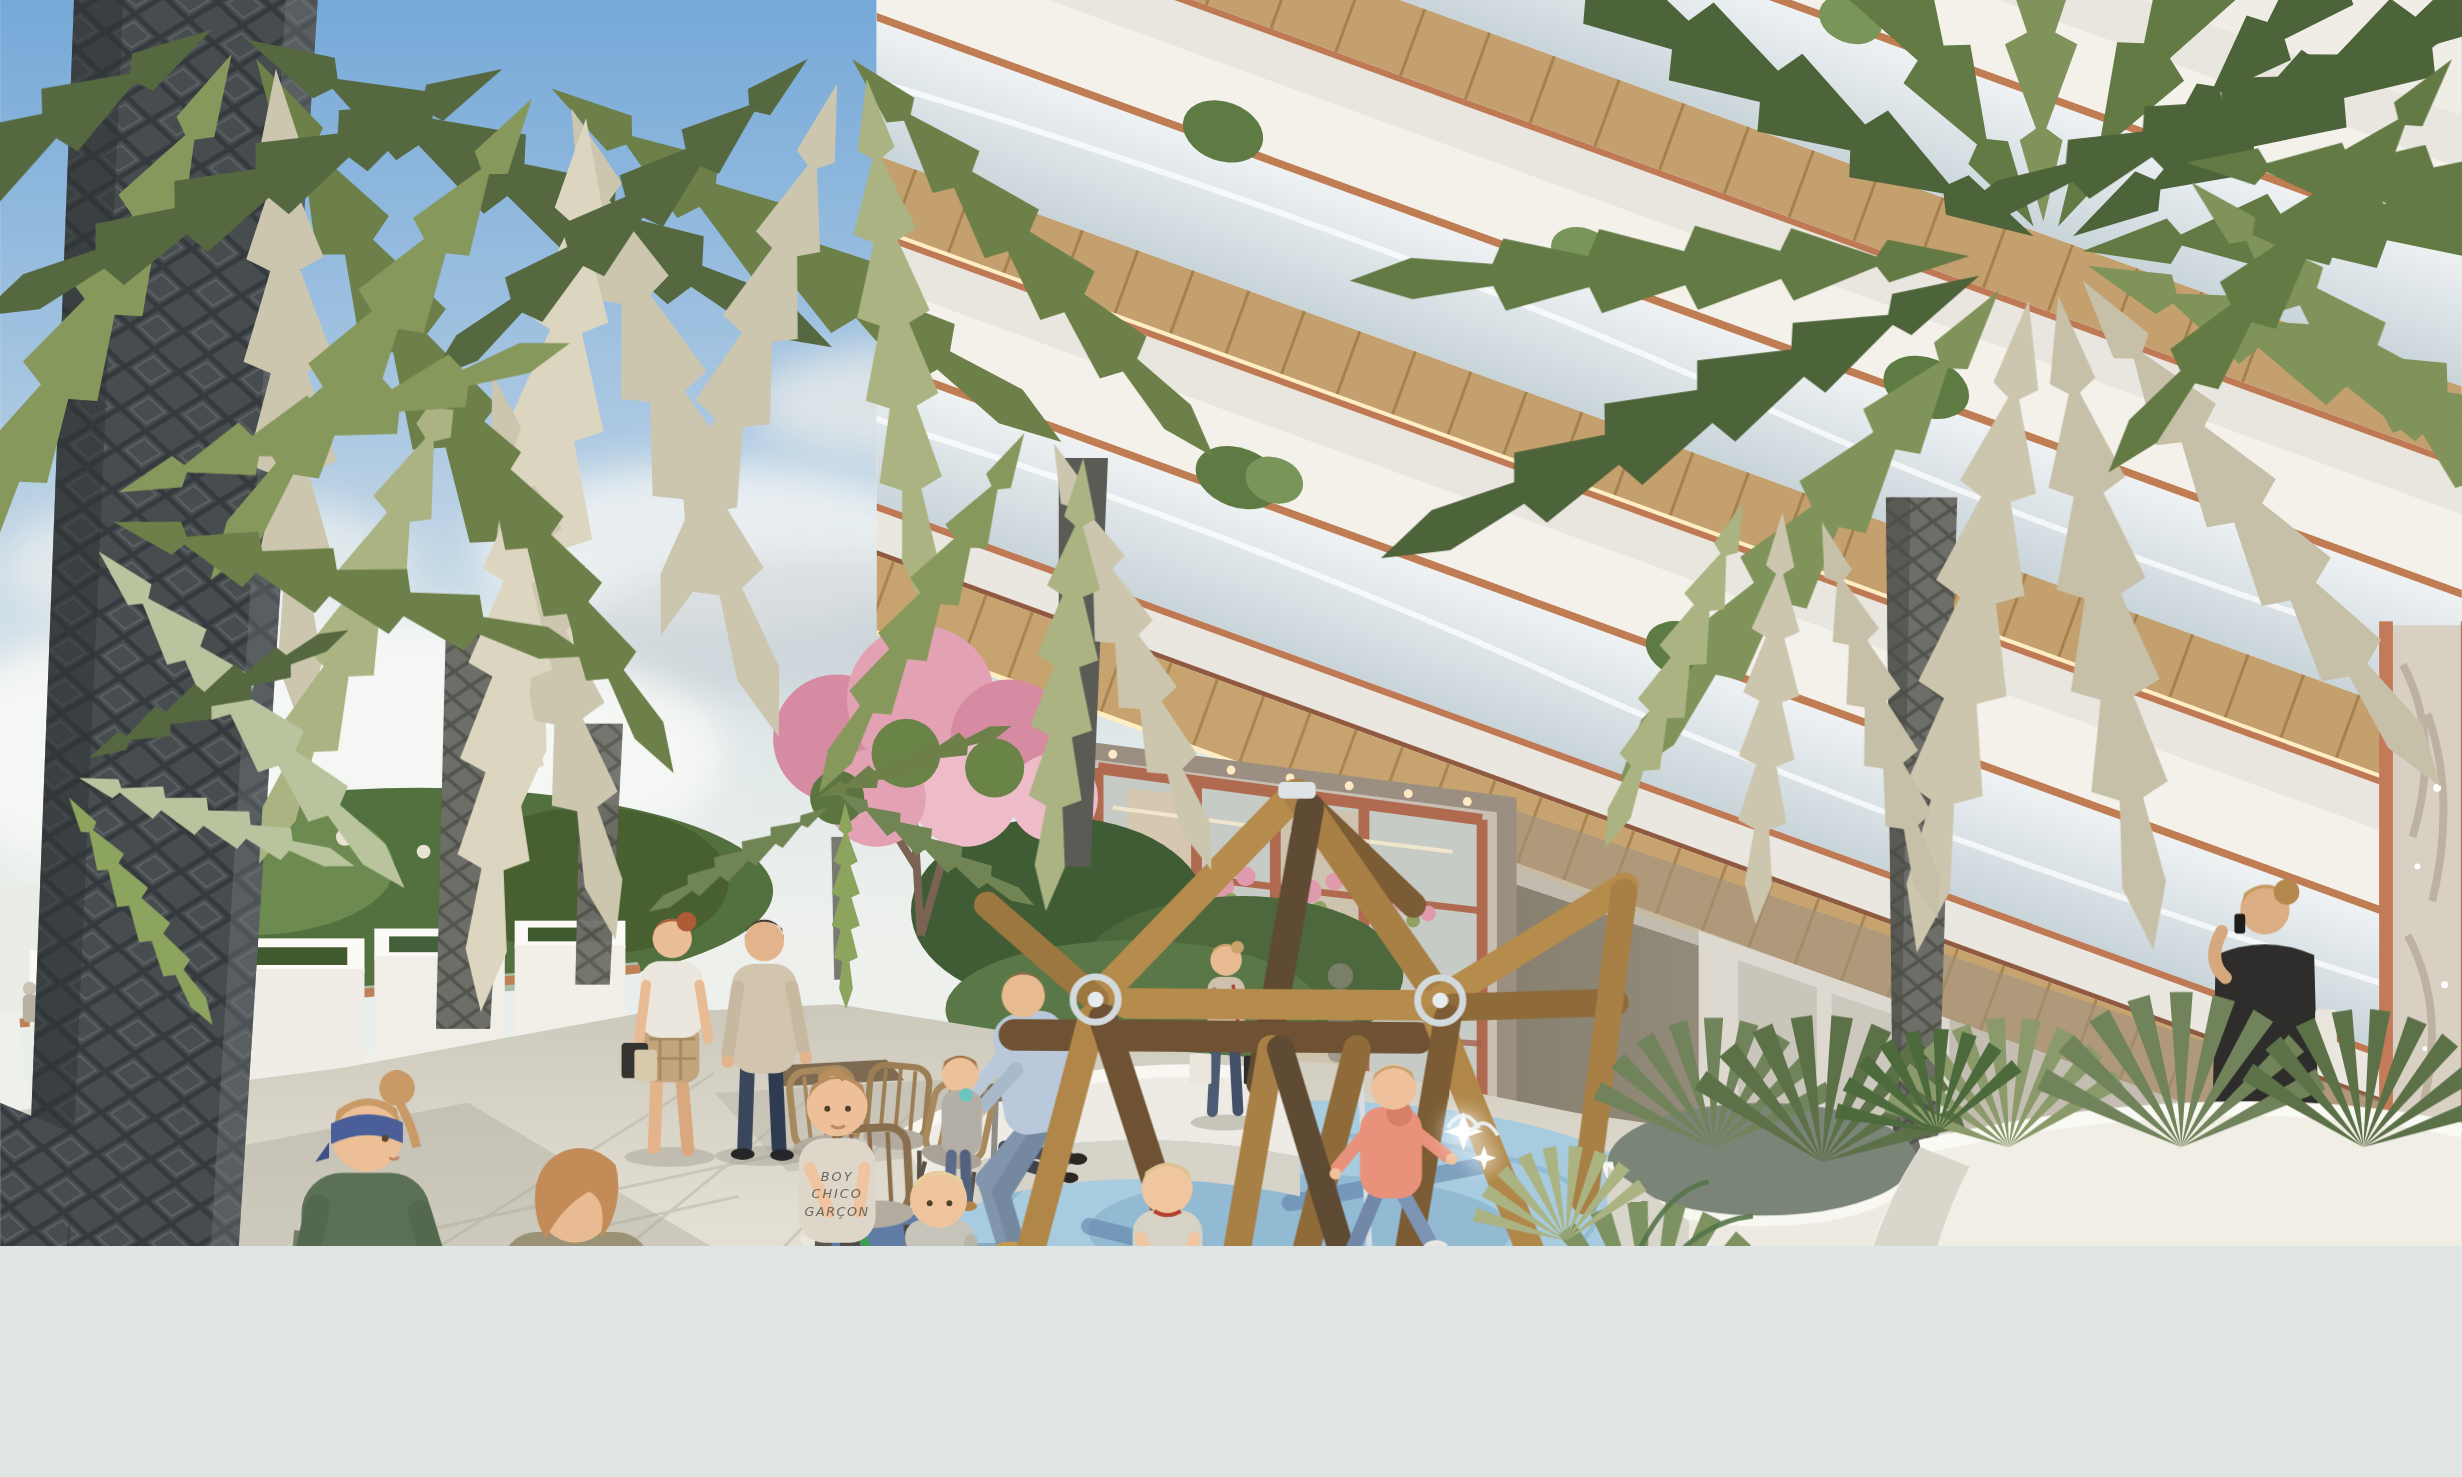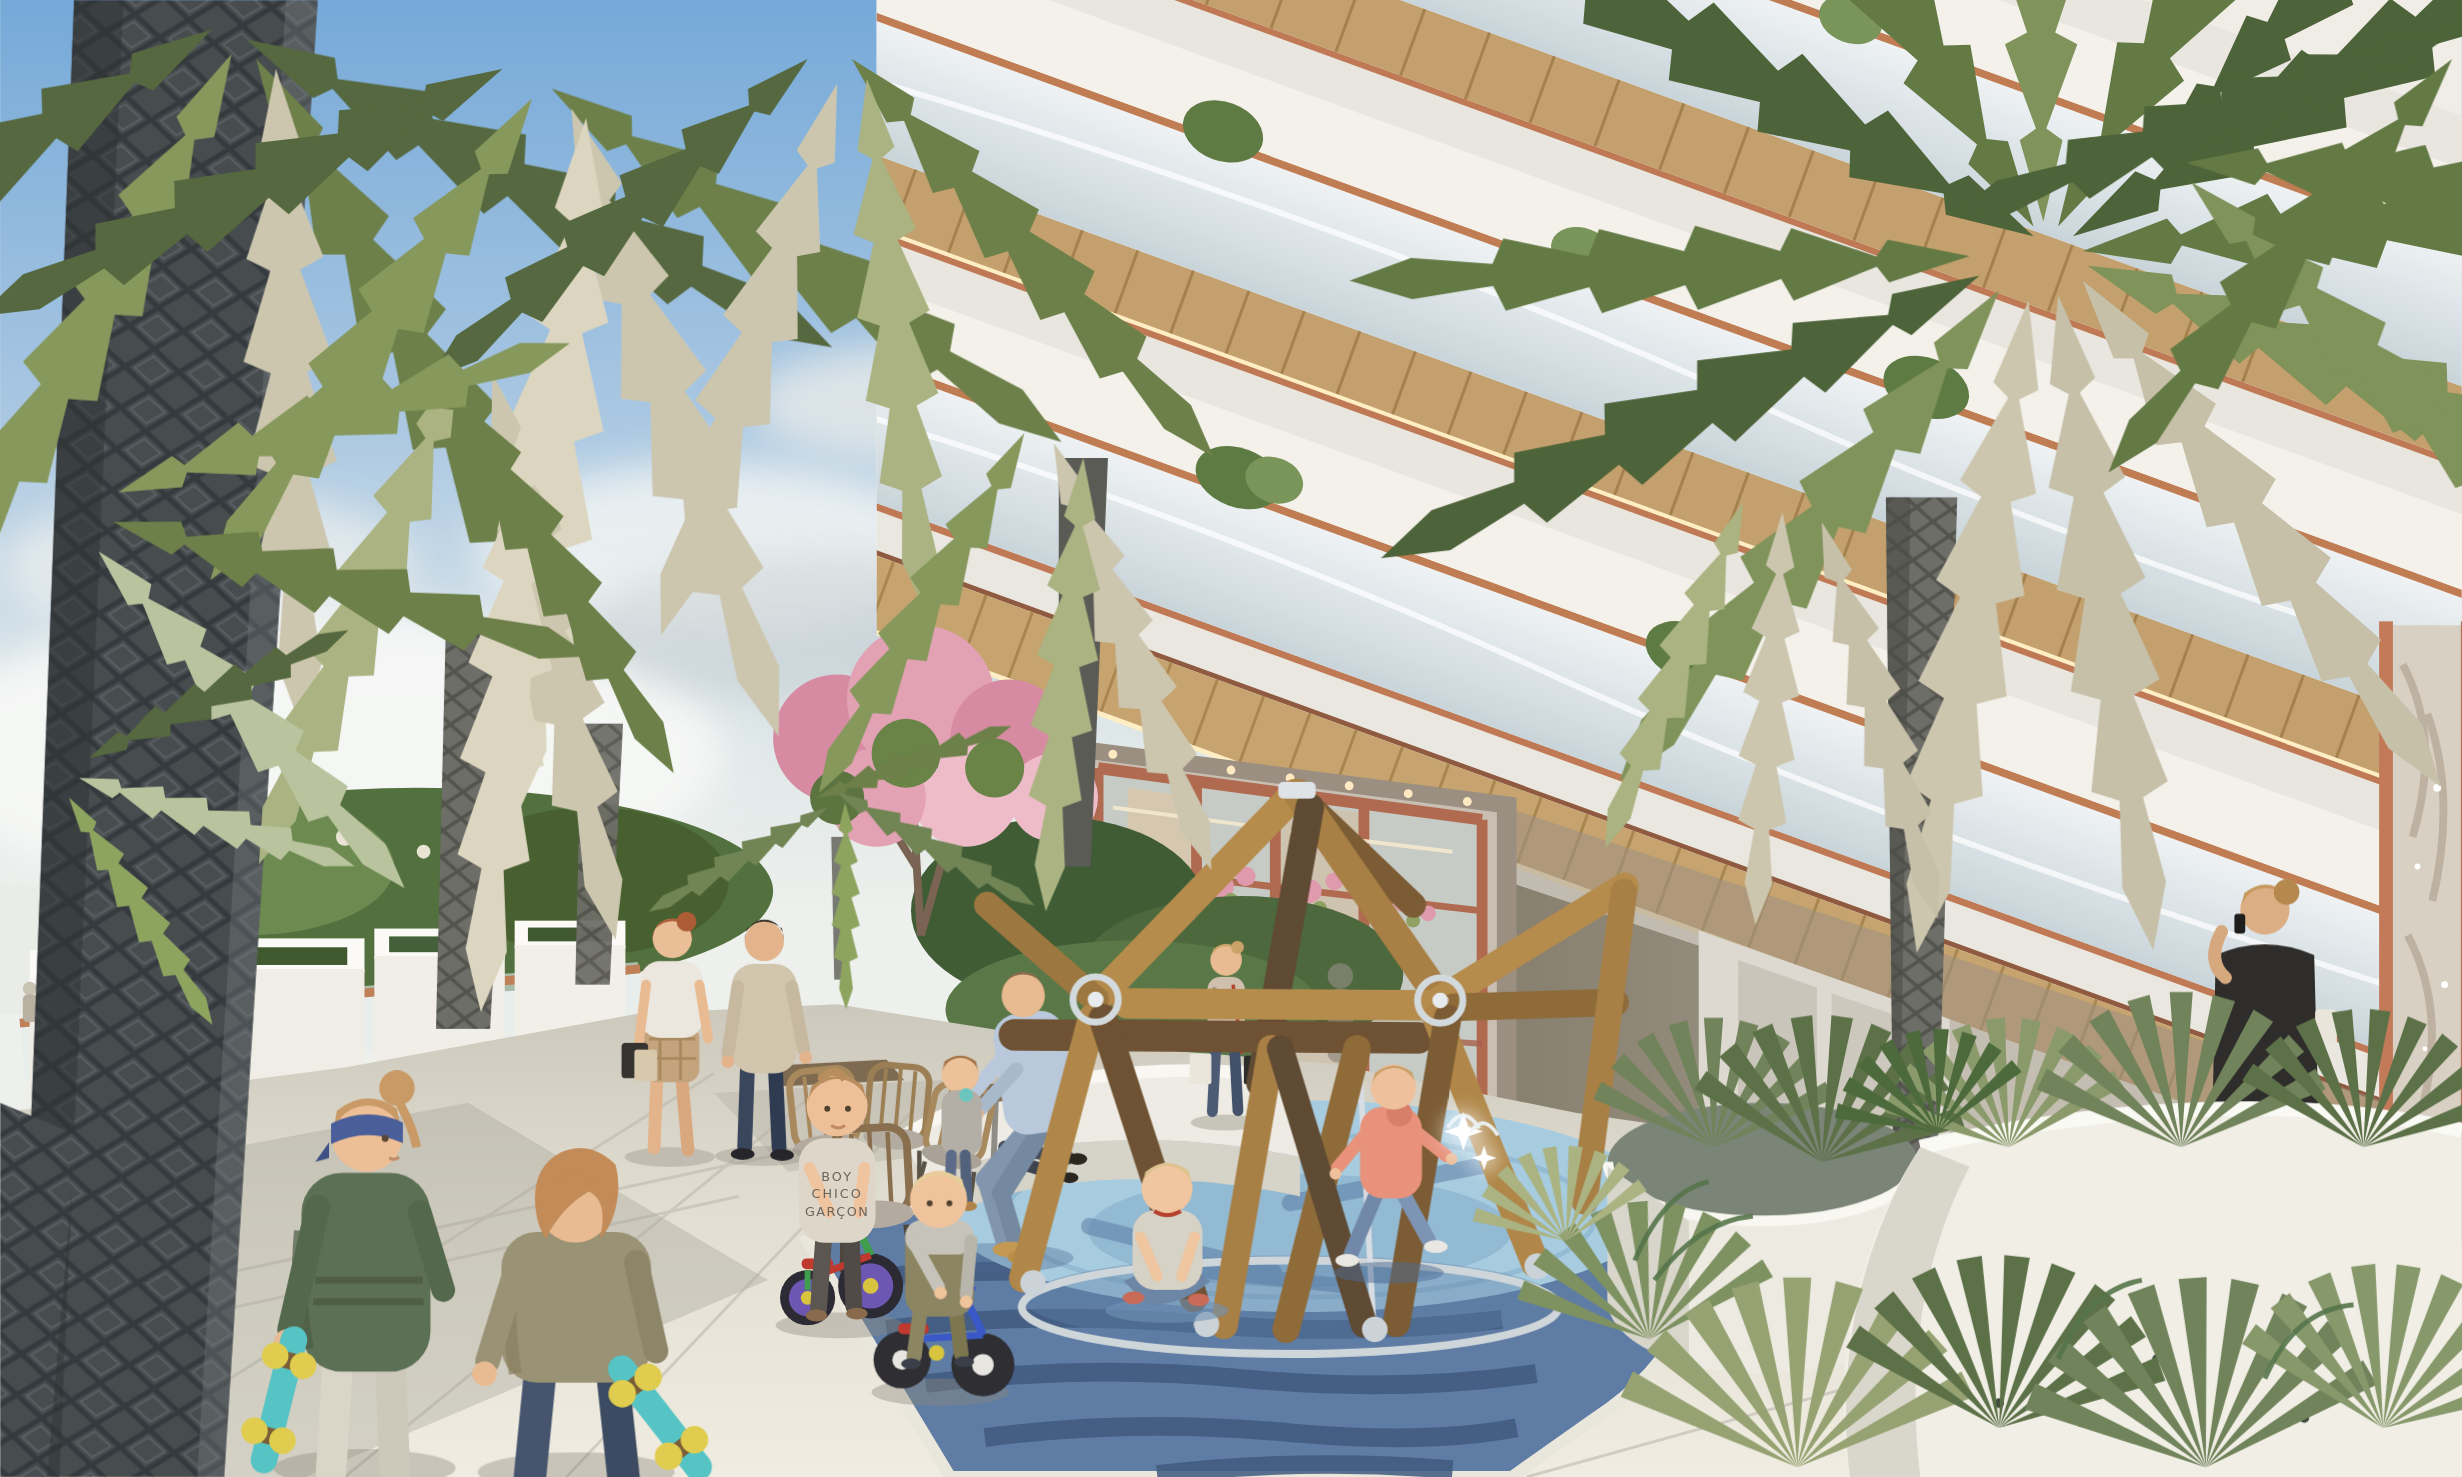--- a/index.html
+++ b/index.html
@@ -1,16 +1,16 @@
 <!DOCTYPE html>
 <html style="font-size:7.9px"><head>
 <meta charset="utf-8">
 <style>
   html,body{margin:0;padding:0;background:#dfe5e4;}
-  .stage{position:relative;width:2462px;height:1477px;overflow:hidden;}
+  .stage{position:relative;width:2462px;height:1246px;overflow:hidden;font-style:italic;}
   .stage svg{position:absolute;left:0;top:0;display:block;}
   text{font-family:"DejaVu Sans",sans-serif;}
 </style>
 </head>
 <body>
 
 <div class="stage">
 <svg width="2462" height="1477" viewBox="0 0 5000 3000" xmlns="http://www.w3.org/2000/svg">
   <defs>
     <linearGradient id="sky" x1="0" y1="0" x2="0" y2="1">

